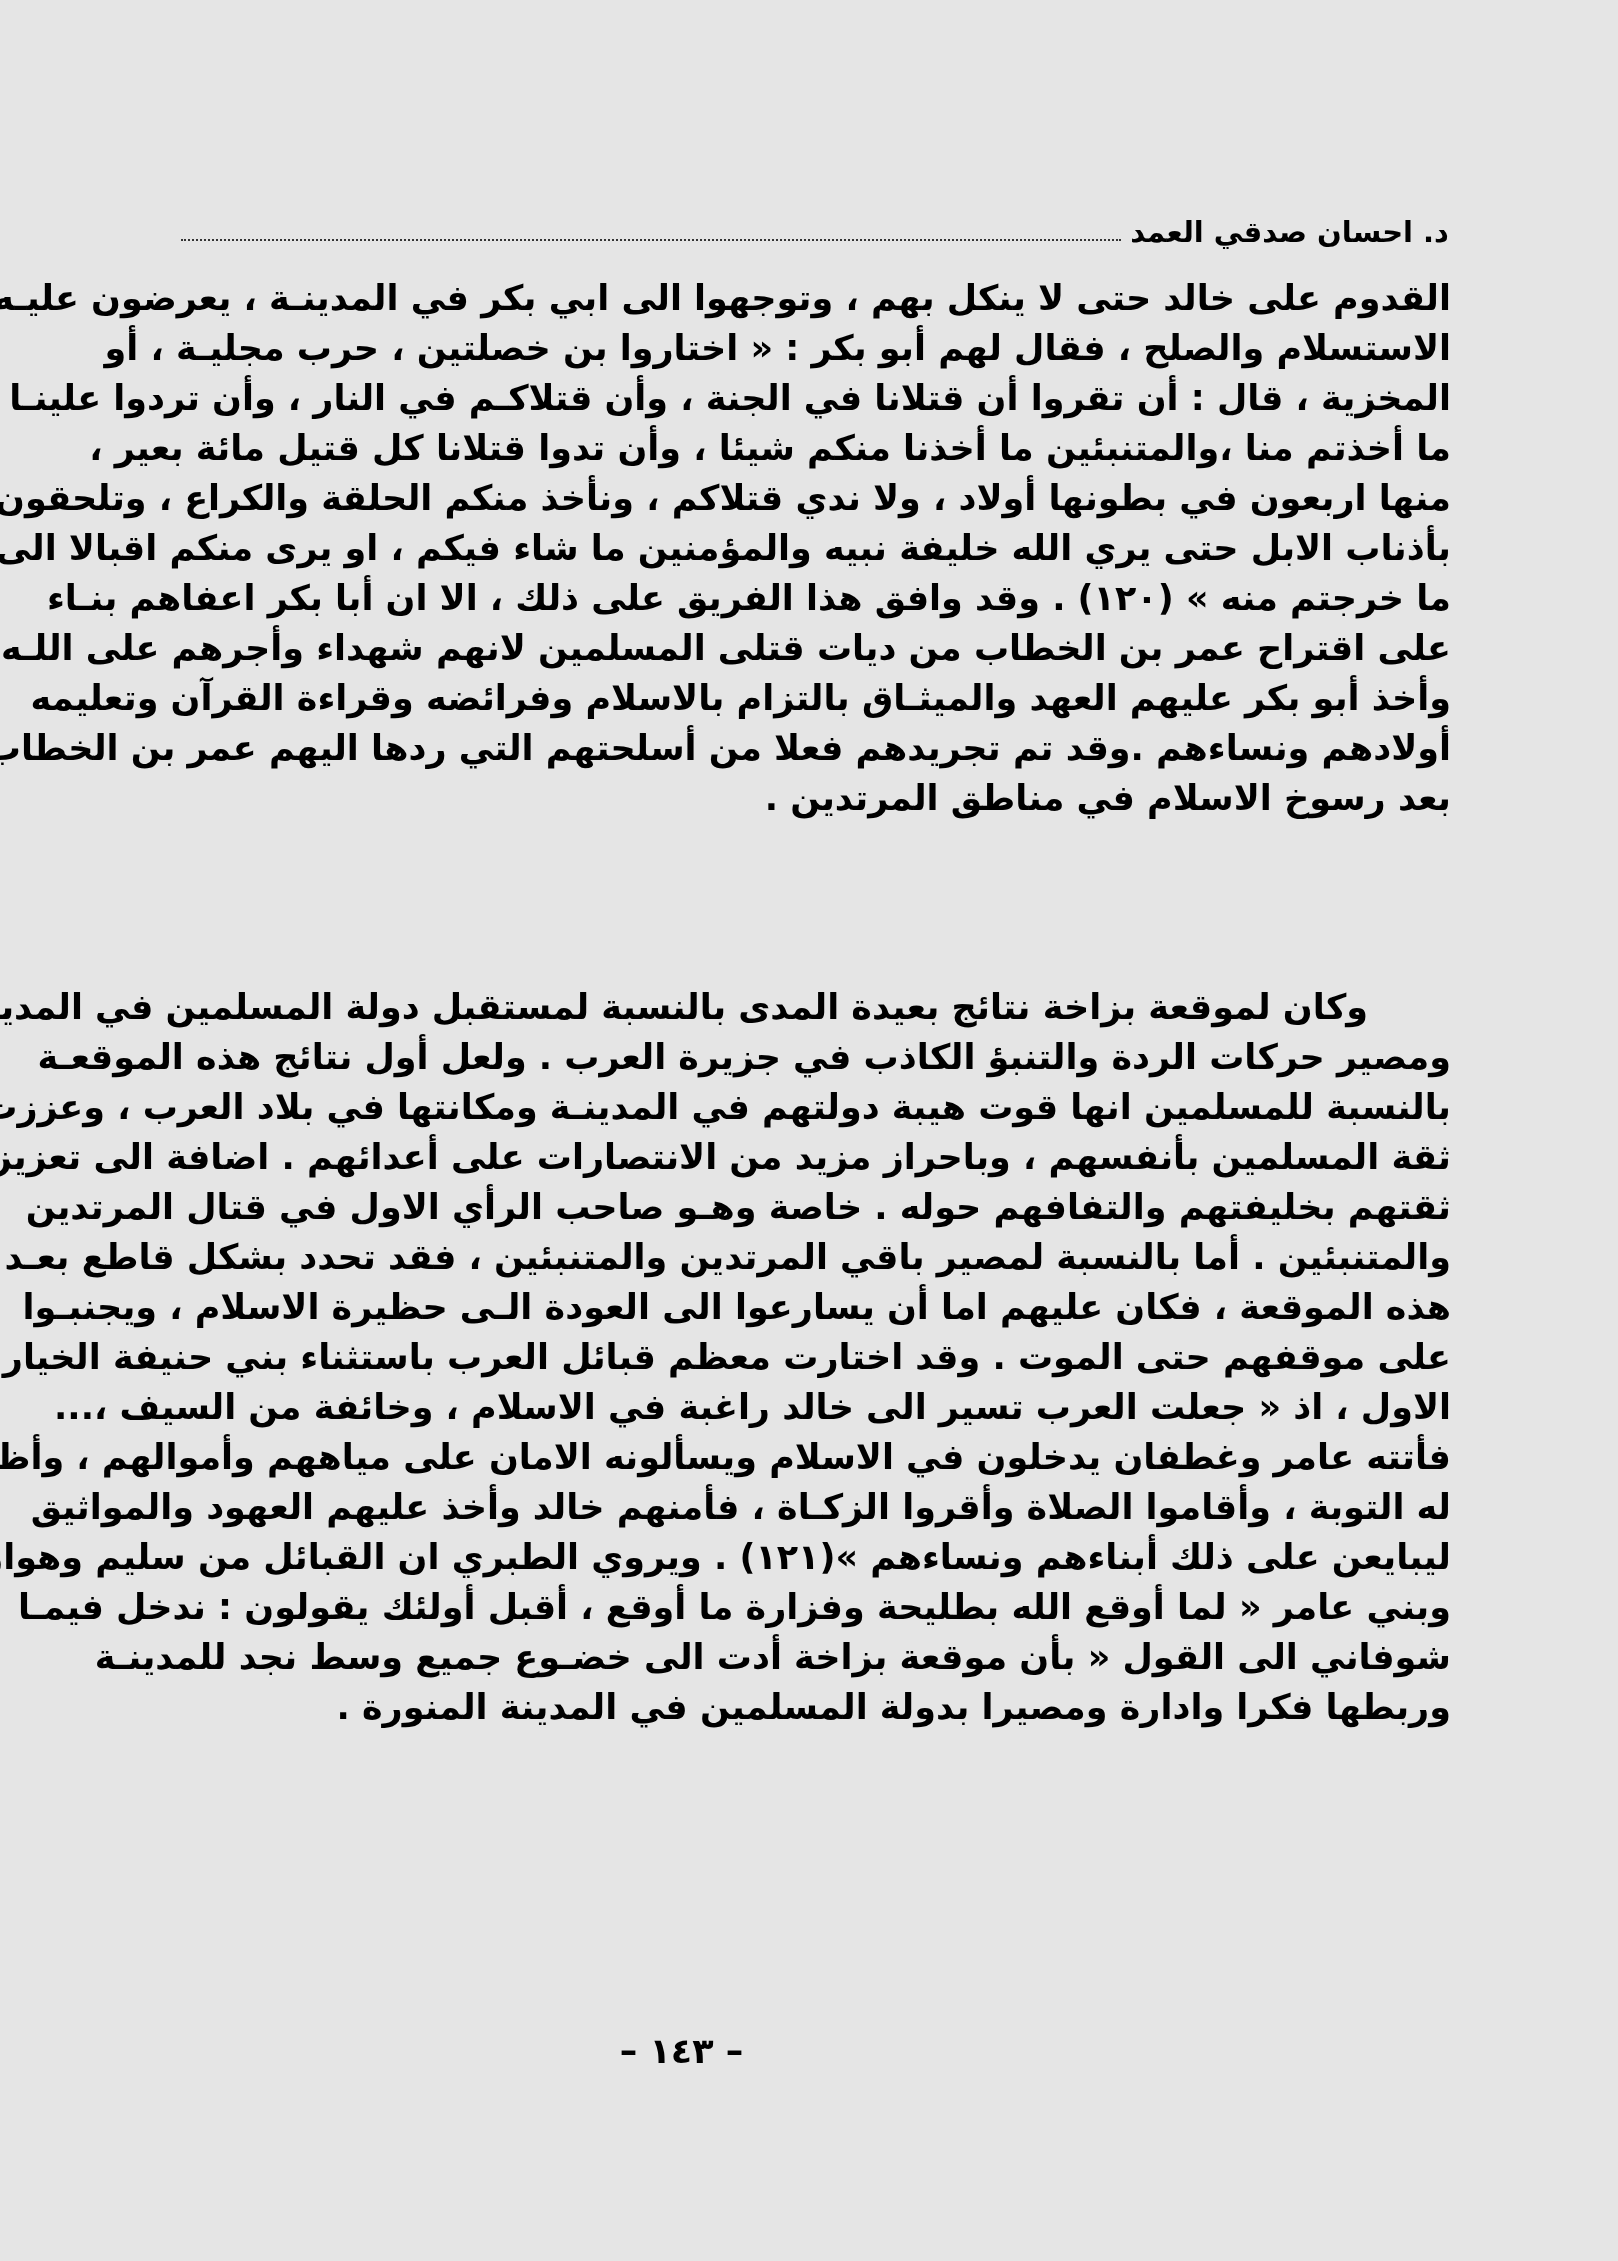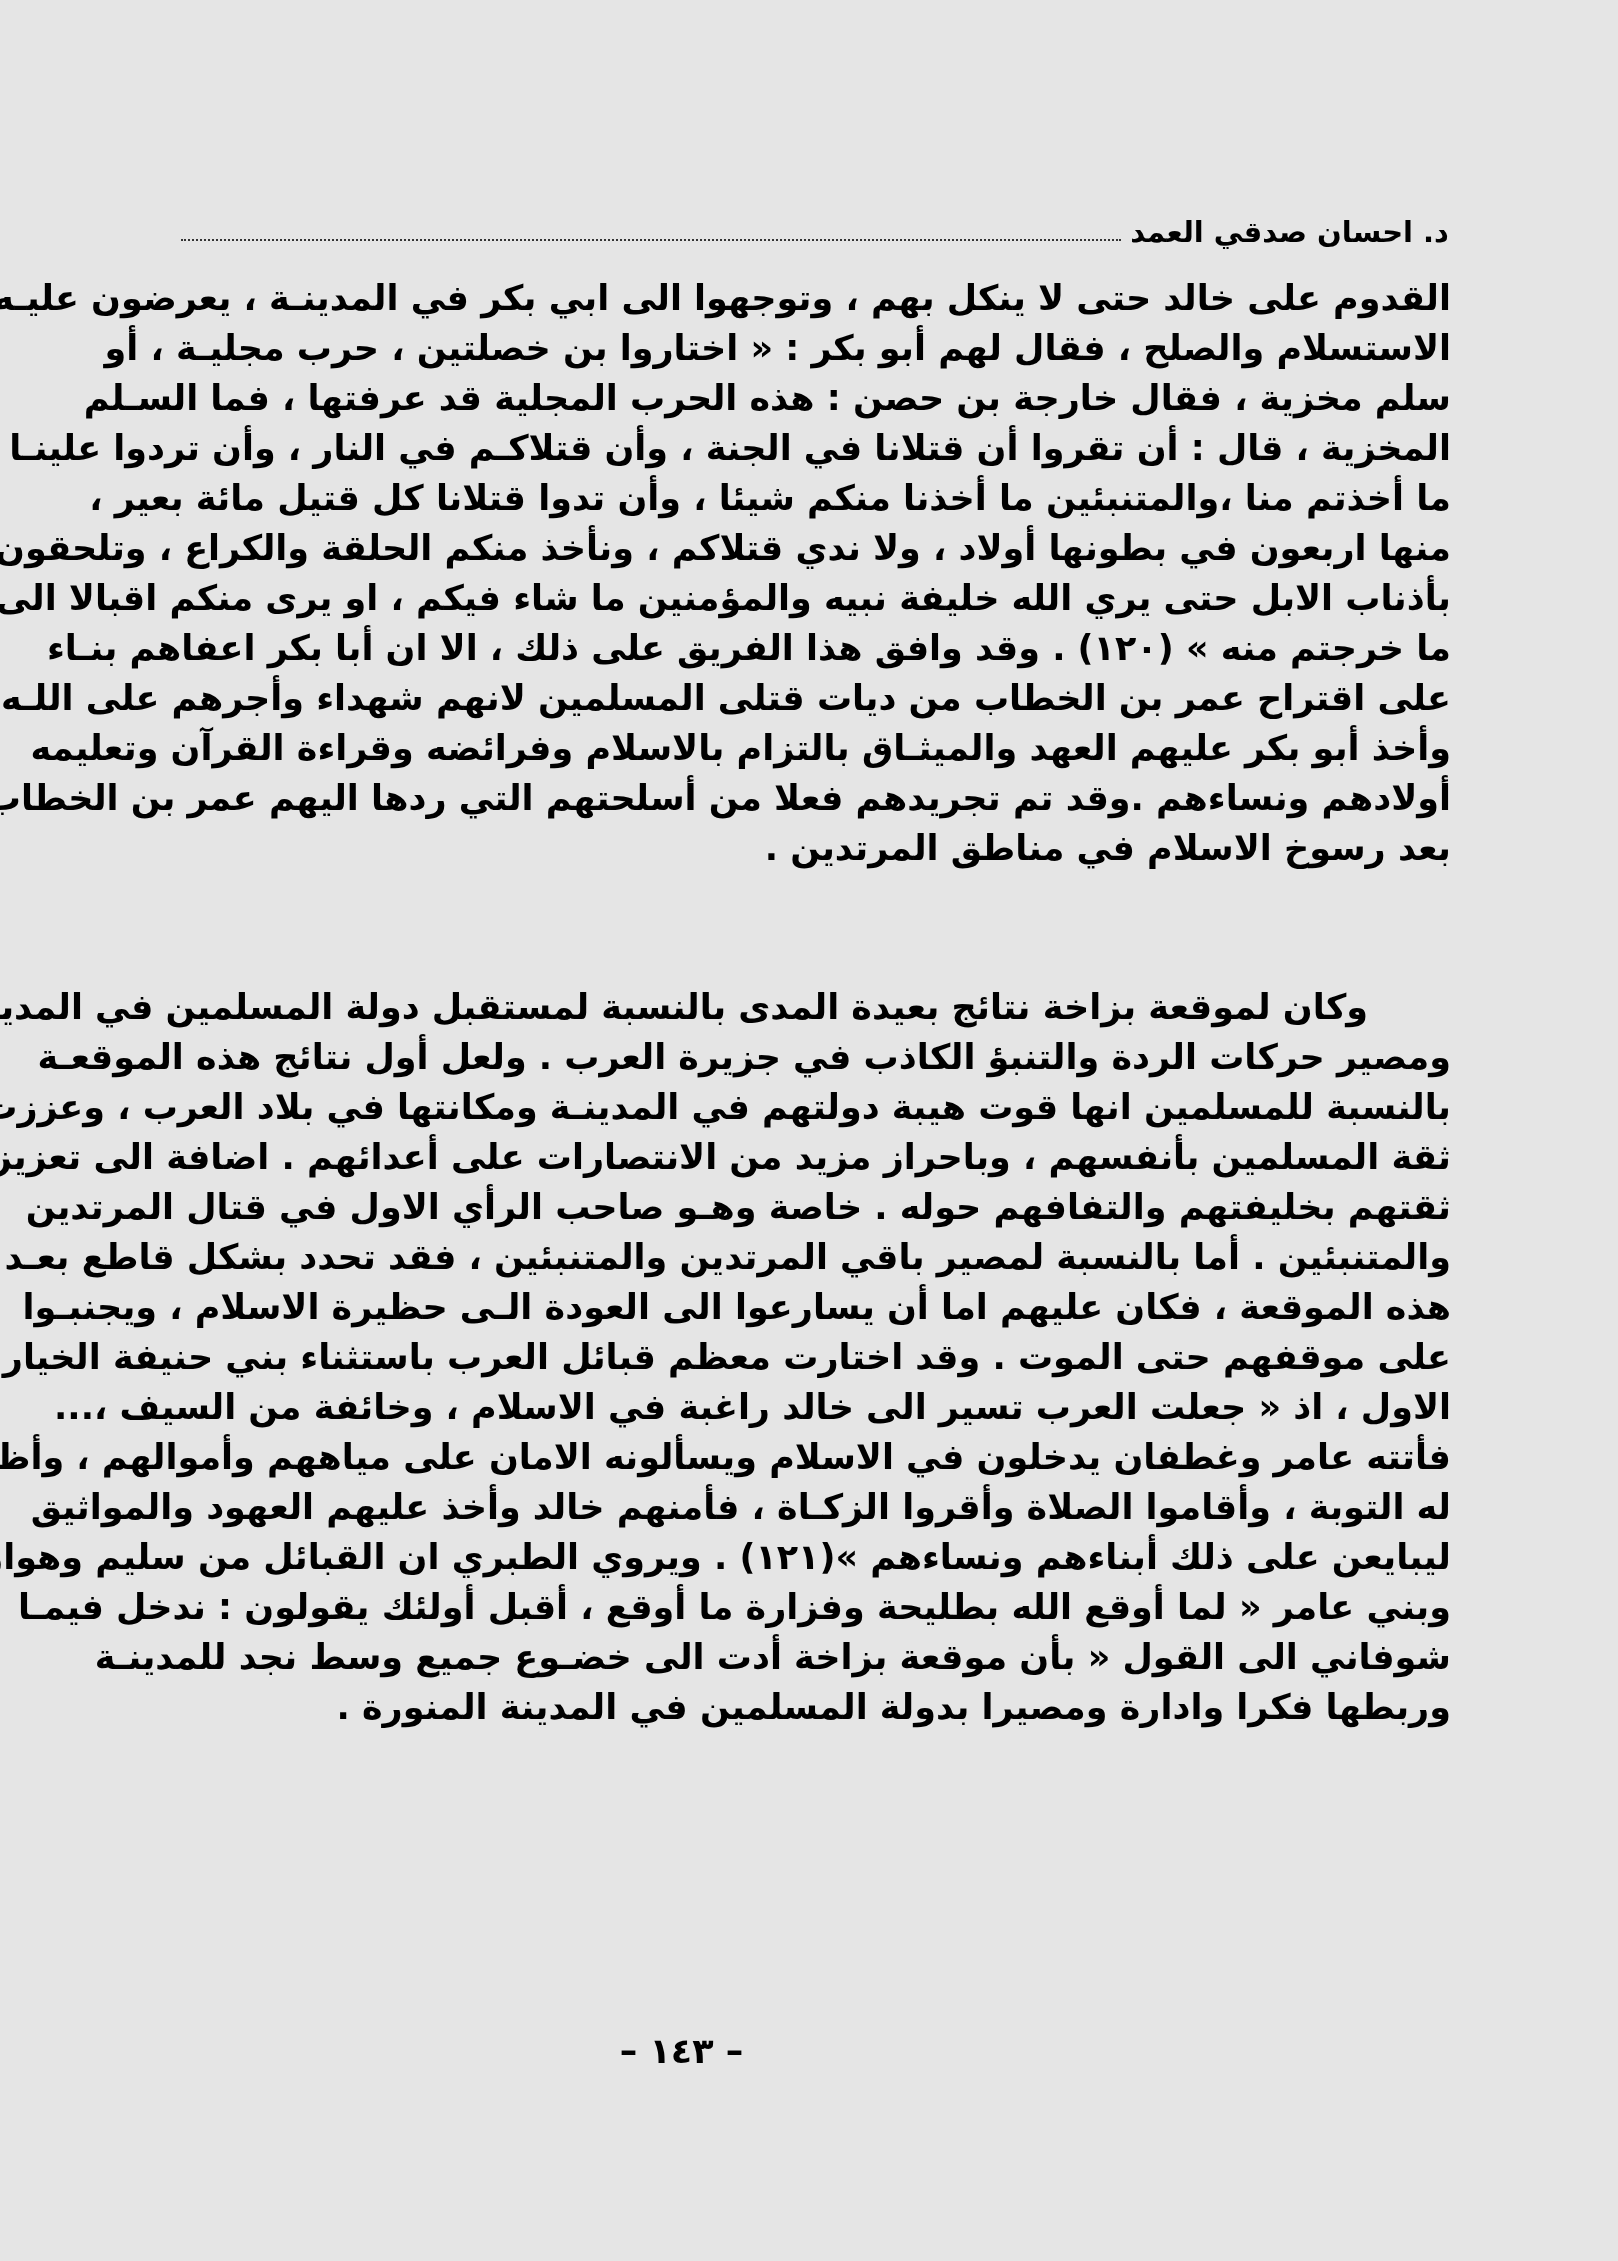--- a/index.html
+++ b/index.html
@@ -93,21 +93,20 @@
 <div class="page">
 
   <div class="running-header">
     <span class="author">د. احسان صدقي العمد</span>
     <span class="leader"></span>
   </div>
 
   <div class="body-text block-1">
     <span class="line">القدوم على خالد حتى لا ينكل بهم ، وتوجهوا الى ابي بكر في المدينـة ، يعرضون عليـه</span>
     <span class="line">الاستسلام والصلح ، فقال لهم أبو بكر : « اختاروا بن خصلتين ، حرب مجليـة ، أو</span>
-    <span class="line">سلم مخزية ، فقال خارجة بن حصن : هذه الحرب المجلية قد عرفتها ، فما السـلم</span>
     <span class="line">المخزية ، قال : أن تقروا أن قتلانا في الجنة ، وأن قتلاكـم في النار ، وأن تردوا علينـا</span>
     <span class="line">ما أخذتم منا ،والمتنبئين ما أخذنا منكم شيئا ، وأن تدوا قتلانا كل قتيل مائة بعير ،</span>
     <span class="line">منها اربعون في بطونها أولاد ، ولا ندي قتلاكم ، ونأخذ منكم الحلقة والكراع ، وتلحقون</span>
     <span class="line">بأذناب الابل حتى يري الله خليفة نبيه والمؤمنين ما شاء فيكم ، او يرى منكم اقبالا الى</span>
     <span class="line">ما خرجتم منه » (١٢٠) . وقد وافق هذا الفريق على ذلك ، الا ان أبا بكر اعفاهم بنـاء</span>
     <span class="line">على اقتراح عمر بن الخطاب من ديات قتلى المسلمين لانهم شهداء وأجرهم على اللـه ،</span>
     <span class="line">وأخذ أبو بكر عليهم العهد والميثـاق بالتزام بالاسلام وفرائضه وقراءة القرآن وتعليمه</span>
     <span class="line">أولادهم ونساءهم .وقد تم تجريدهم فعلا من أسلحتهم التي ردها اليهم عمر بن الخطاب</span>
     <span class="line last">بعد رسوخ الاسلام في مناطق المرتدين .</span>
   </div>

